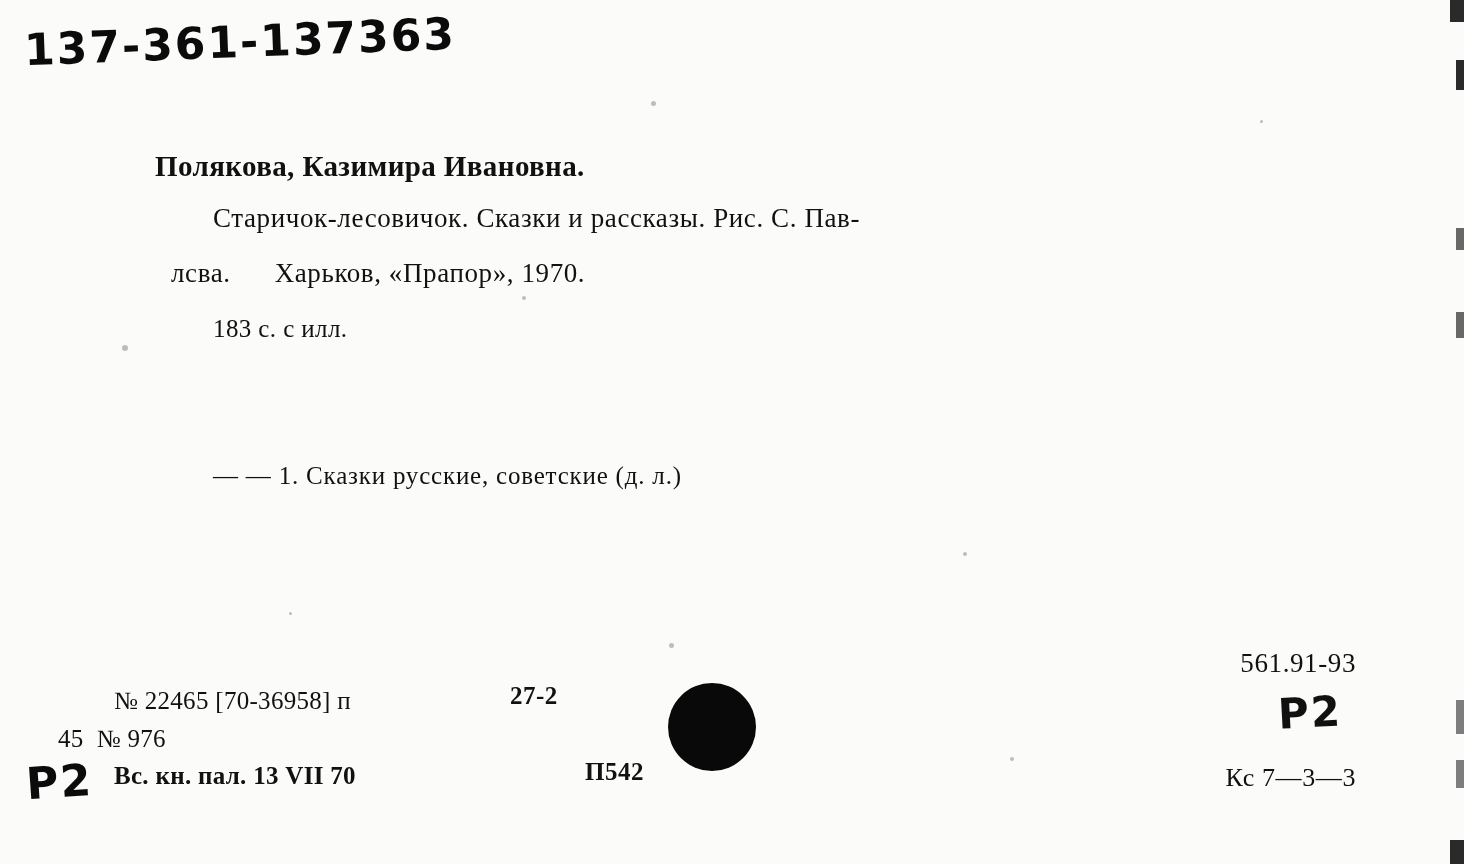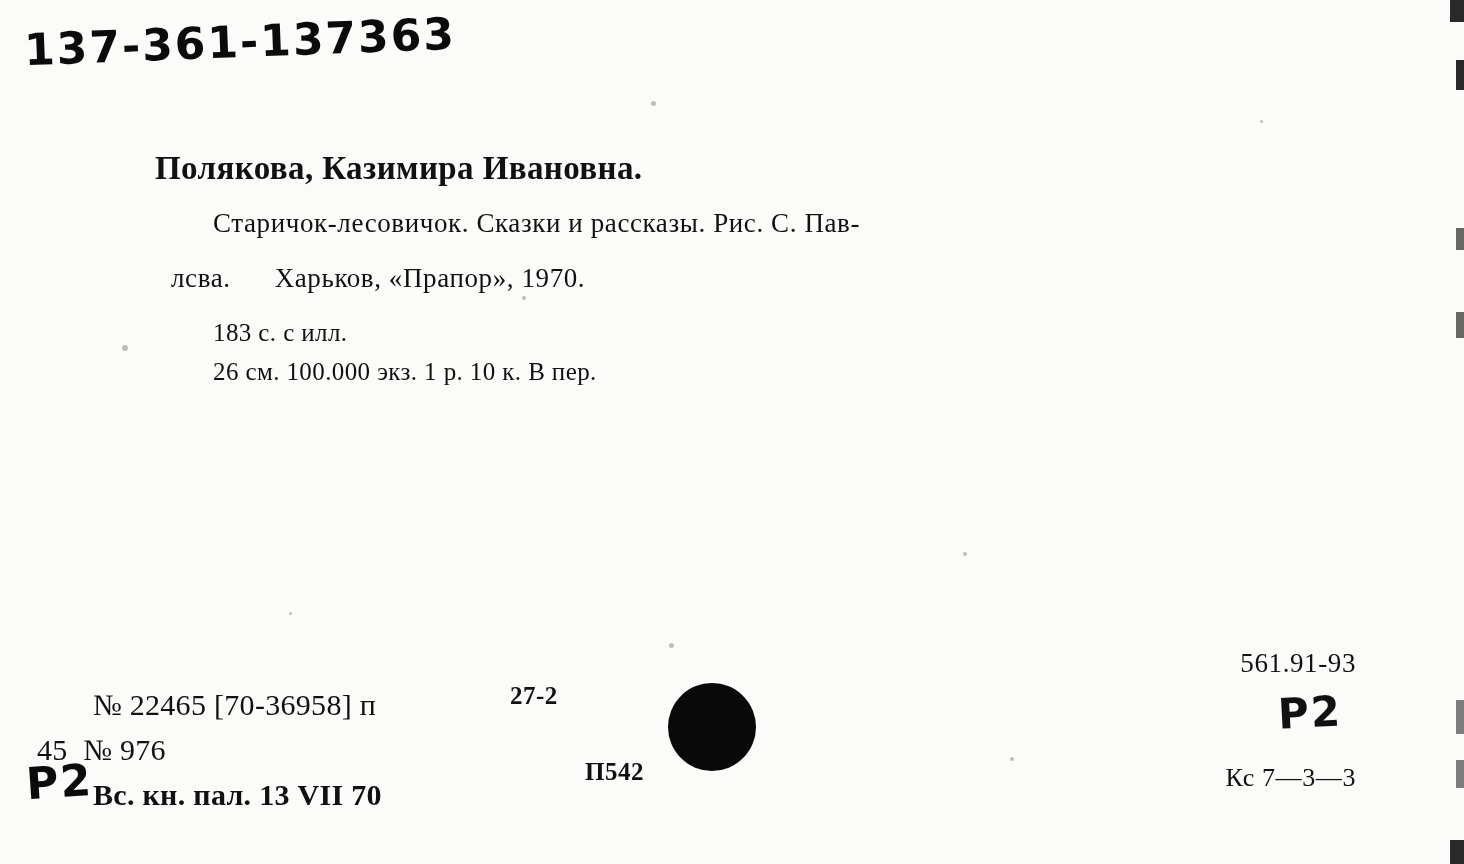--- a/index.html
+++ b/index.html
@@ -55,21 +55,21 @@
   }
 
   
   #record {
     position: absolute;
     left: 155px;
     top: 150px;
     width: 1200px;
   }
   .author {
-    font-size: 33px;
+    font-size: 29px;
     font-weight: 700;
     letter-spacing: .4px;
     margin: 0 0 12px 0;
     line-height: 1.15;
   }
   .title-line {
     font-size: 27px;
     line-height: 1.45;
     letter-spacing: .6px;
     margin: 16px;
@@ -95,23 +95,23 @@
     left: 213px;
     top: 462px;
     font-size: 25px;
     letter-spacing: .8px;
     white-space: pre;
   }
 
   
   #bottom-left {
     position: absolute;
-    left: 23px;
+    left: 44px;
     top: 682px;
-    font-size: 30px;
+    font-size: 25px;
     letter-spacing: .3px;
     line-height: 1.5;
   }
   .bl-row {
     display: block;
     white-space: pre;
   }
   #bl-row1 { padding-left: 70px; }
   #bl-row2 { padding-left: 14px; }
   #bl-row3 { padding-left: 70px; font-weight: 700; }
@@ -183,23 +183,23 @@
 
 <div id="card">
 
   <div class="handwriting" id="hand-top">137-361-137363</div>
 
   <div id="record">
     <div class="author">Полякова, Казимира Ивановна.</div>
     <div class="title-line title-indent">Старичок-лесовичок. Сказки и рассказы. Рис. С. Пав-</div>
     <div class="title-line">лсва.      Харьков, «Прапор», 1970.</div>
     <div class="phys phys-first">183 с. с илл.</div>
-    <div class="phys">26 см. 100.000 экз. 1 р. 10 к. В пер.</div>
   </div>
 
+  <div id="subject">— — 1. Сказки русские, советские (д. л.)</div>
 
   <div class="handwriting" id="hand-bottom-left">Р2</div>
 
   <div id="bottom-left">
     <span class="bl-row" id="bl-row1">№ 22465 [70-36958] п</span>
     <span class="bl-row" id="bl-row2">45  № 976</span>
     <span class="bl-row" id="bl-row3">Вс. кн. пал. 13 VII 70</span>
   </div>
 
   <div id="col-27">27-2</div>

